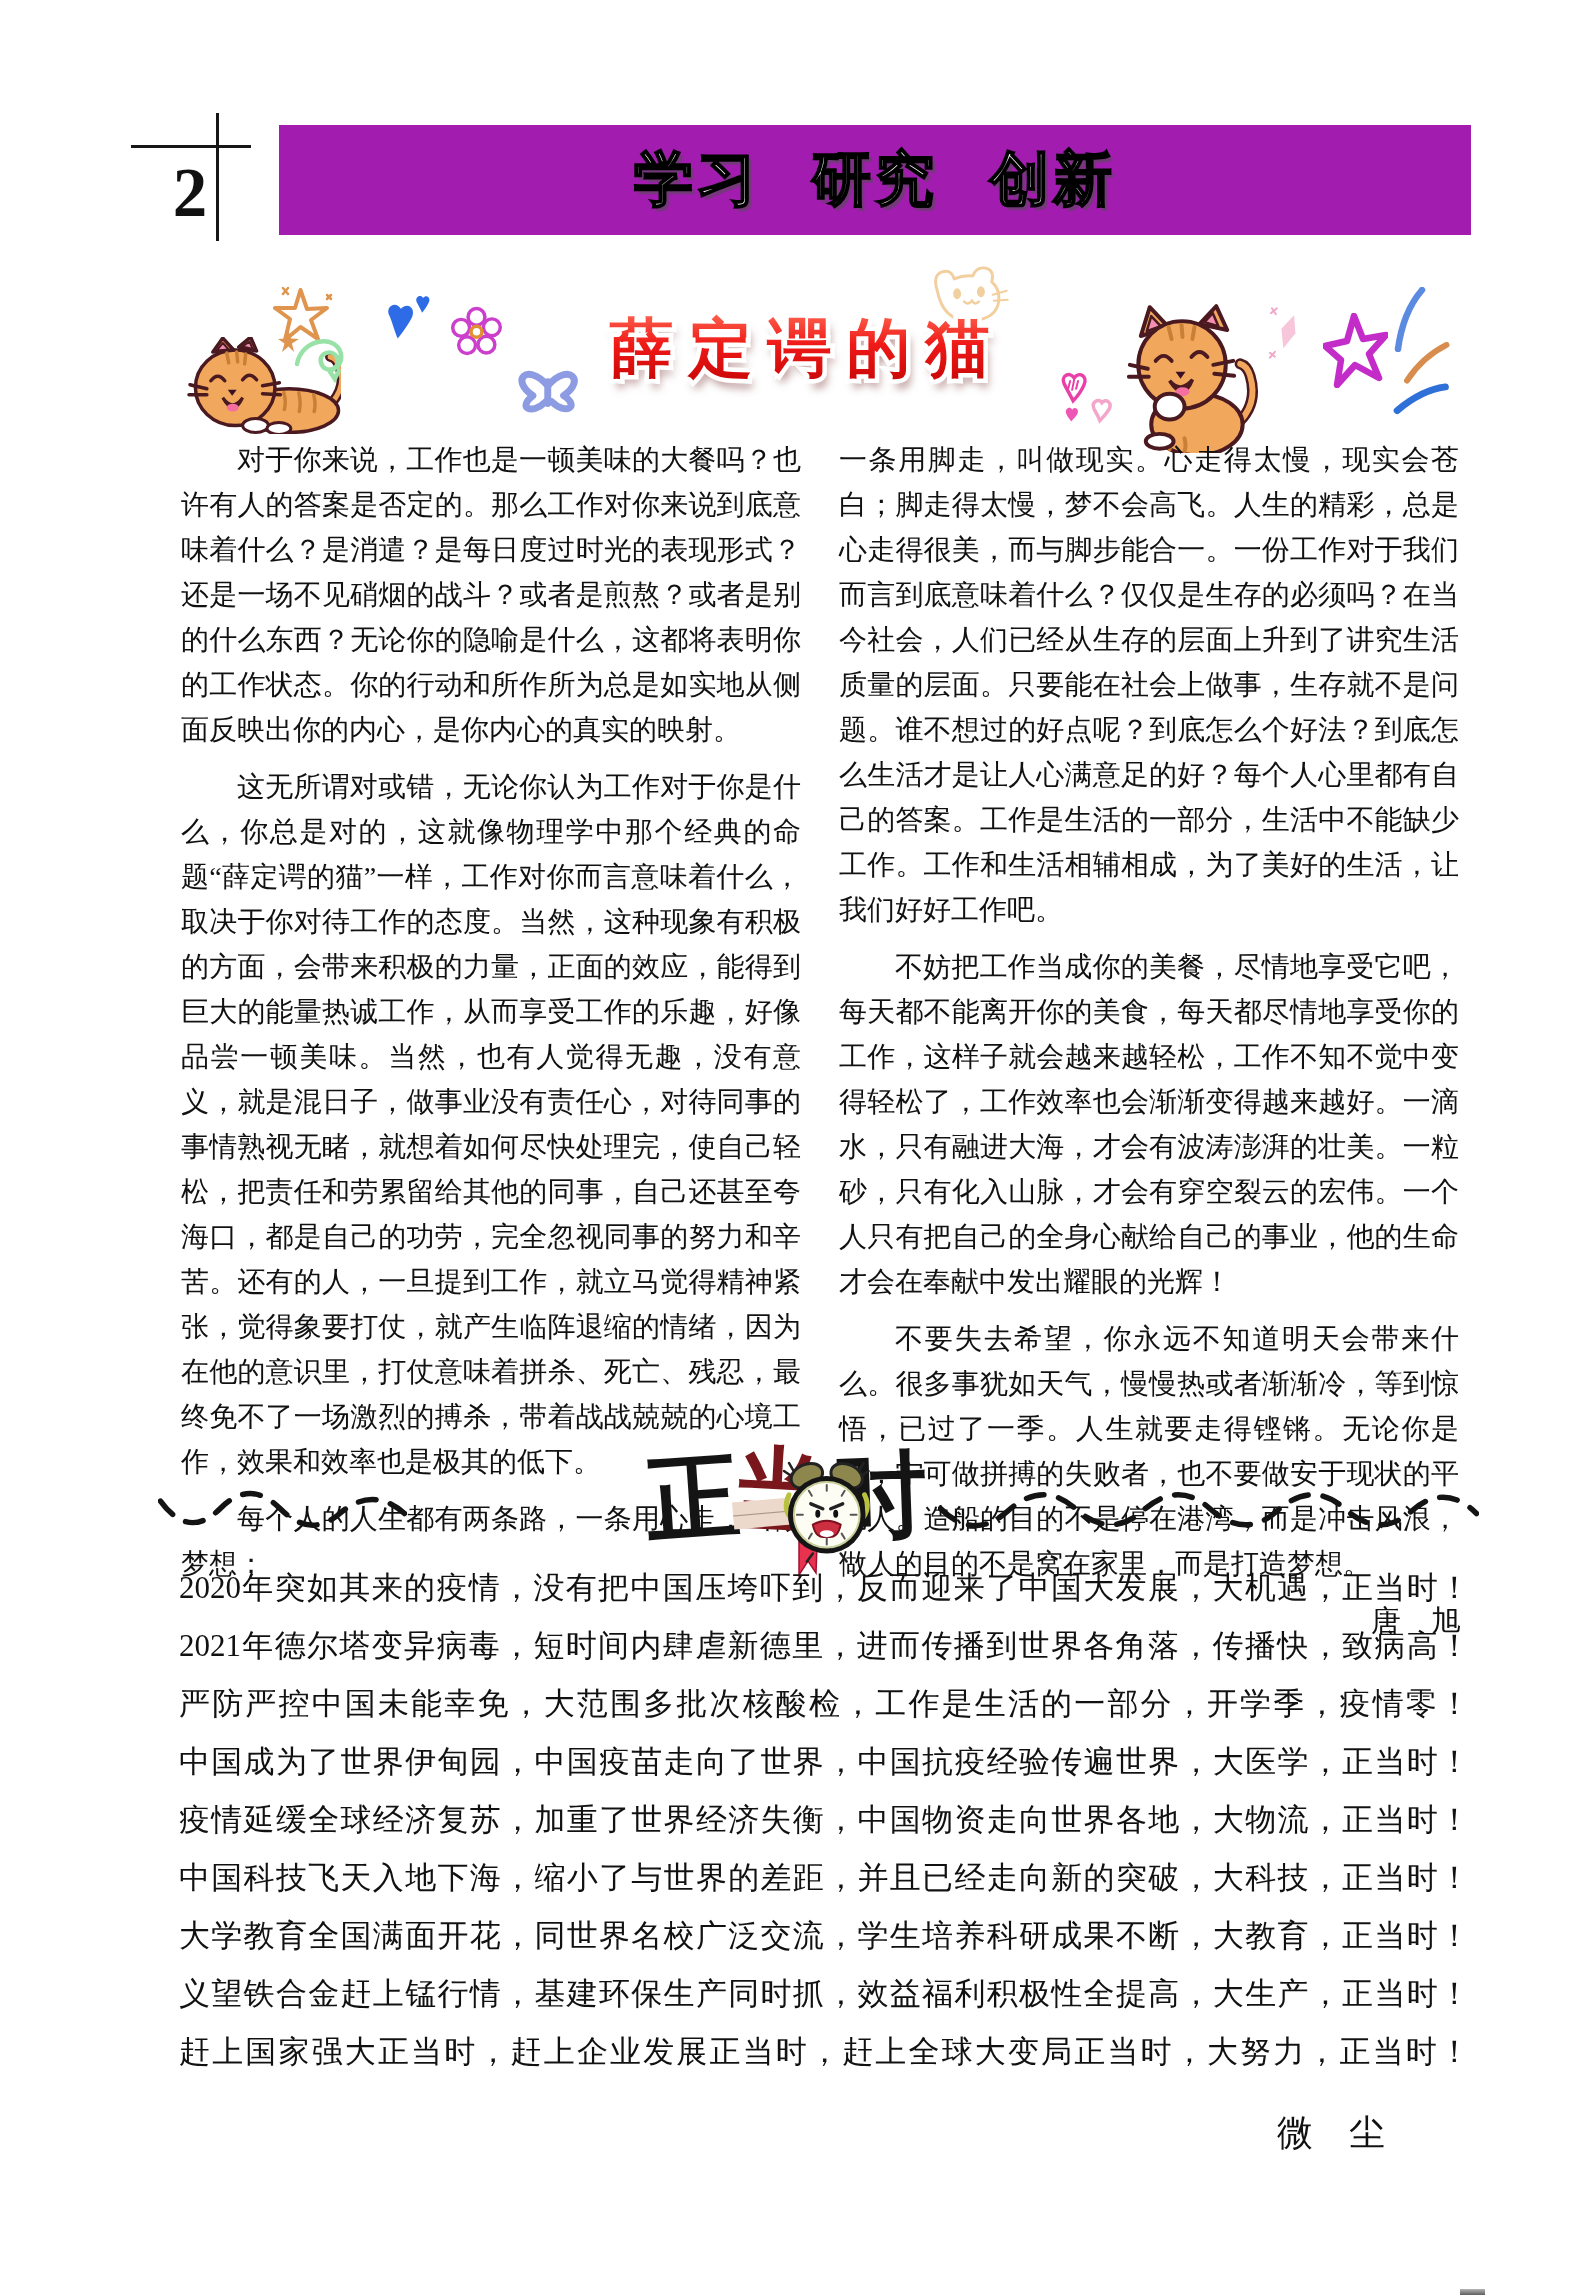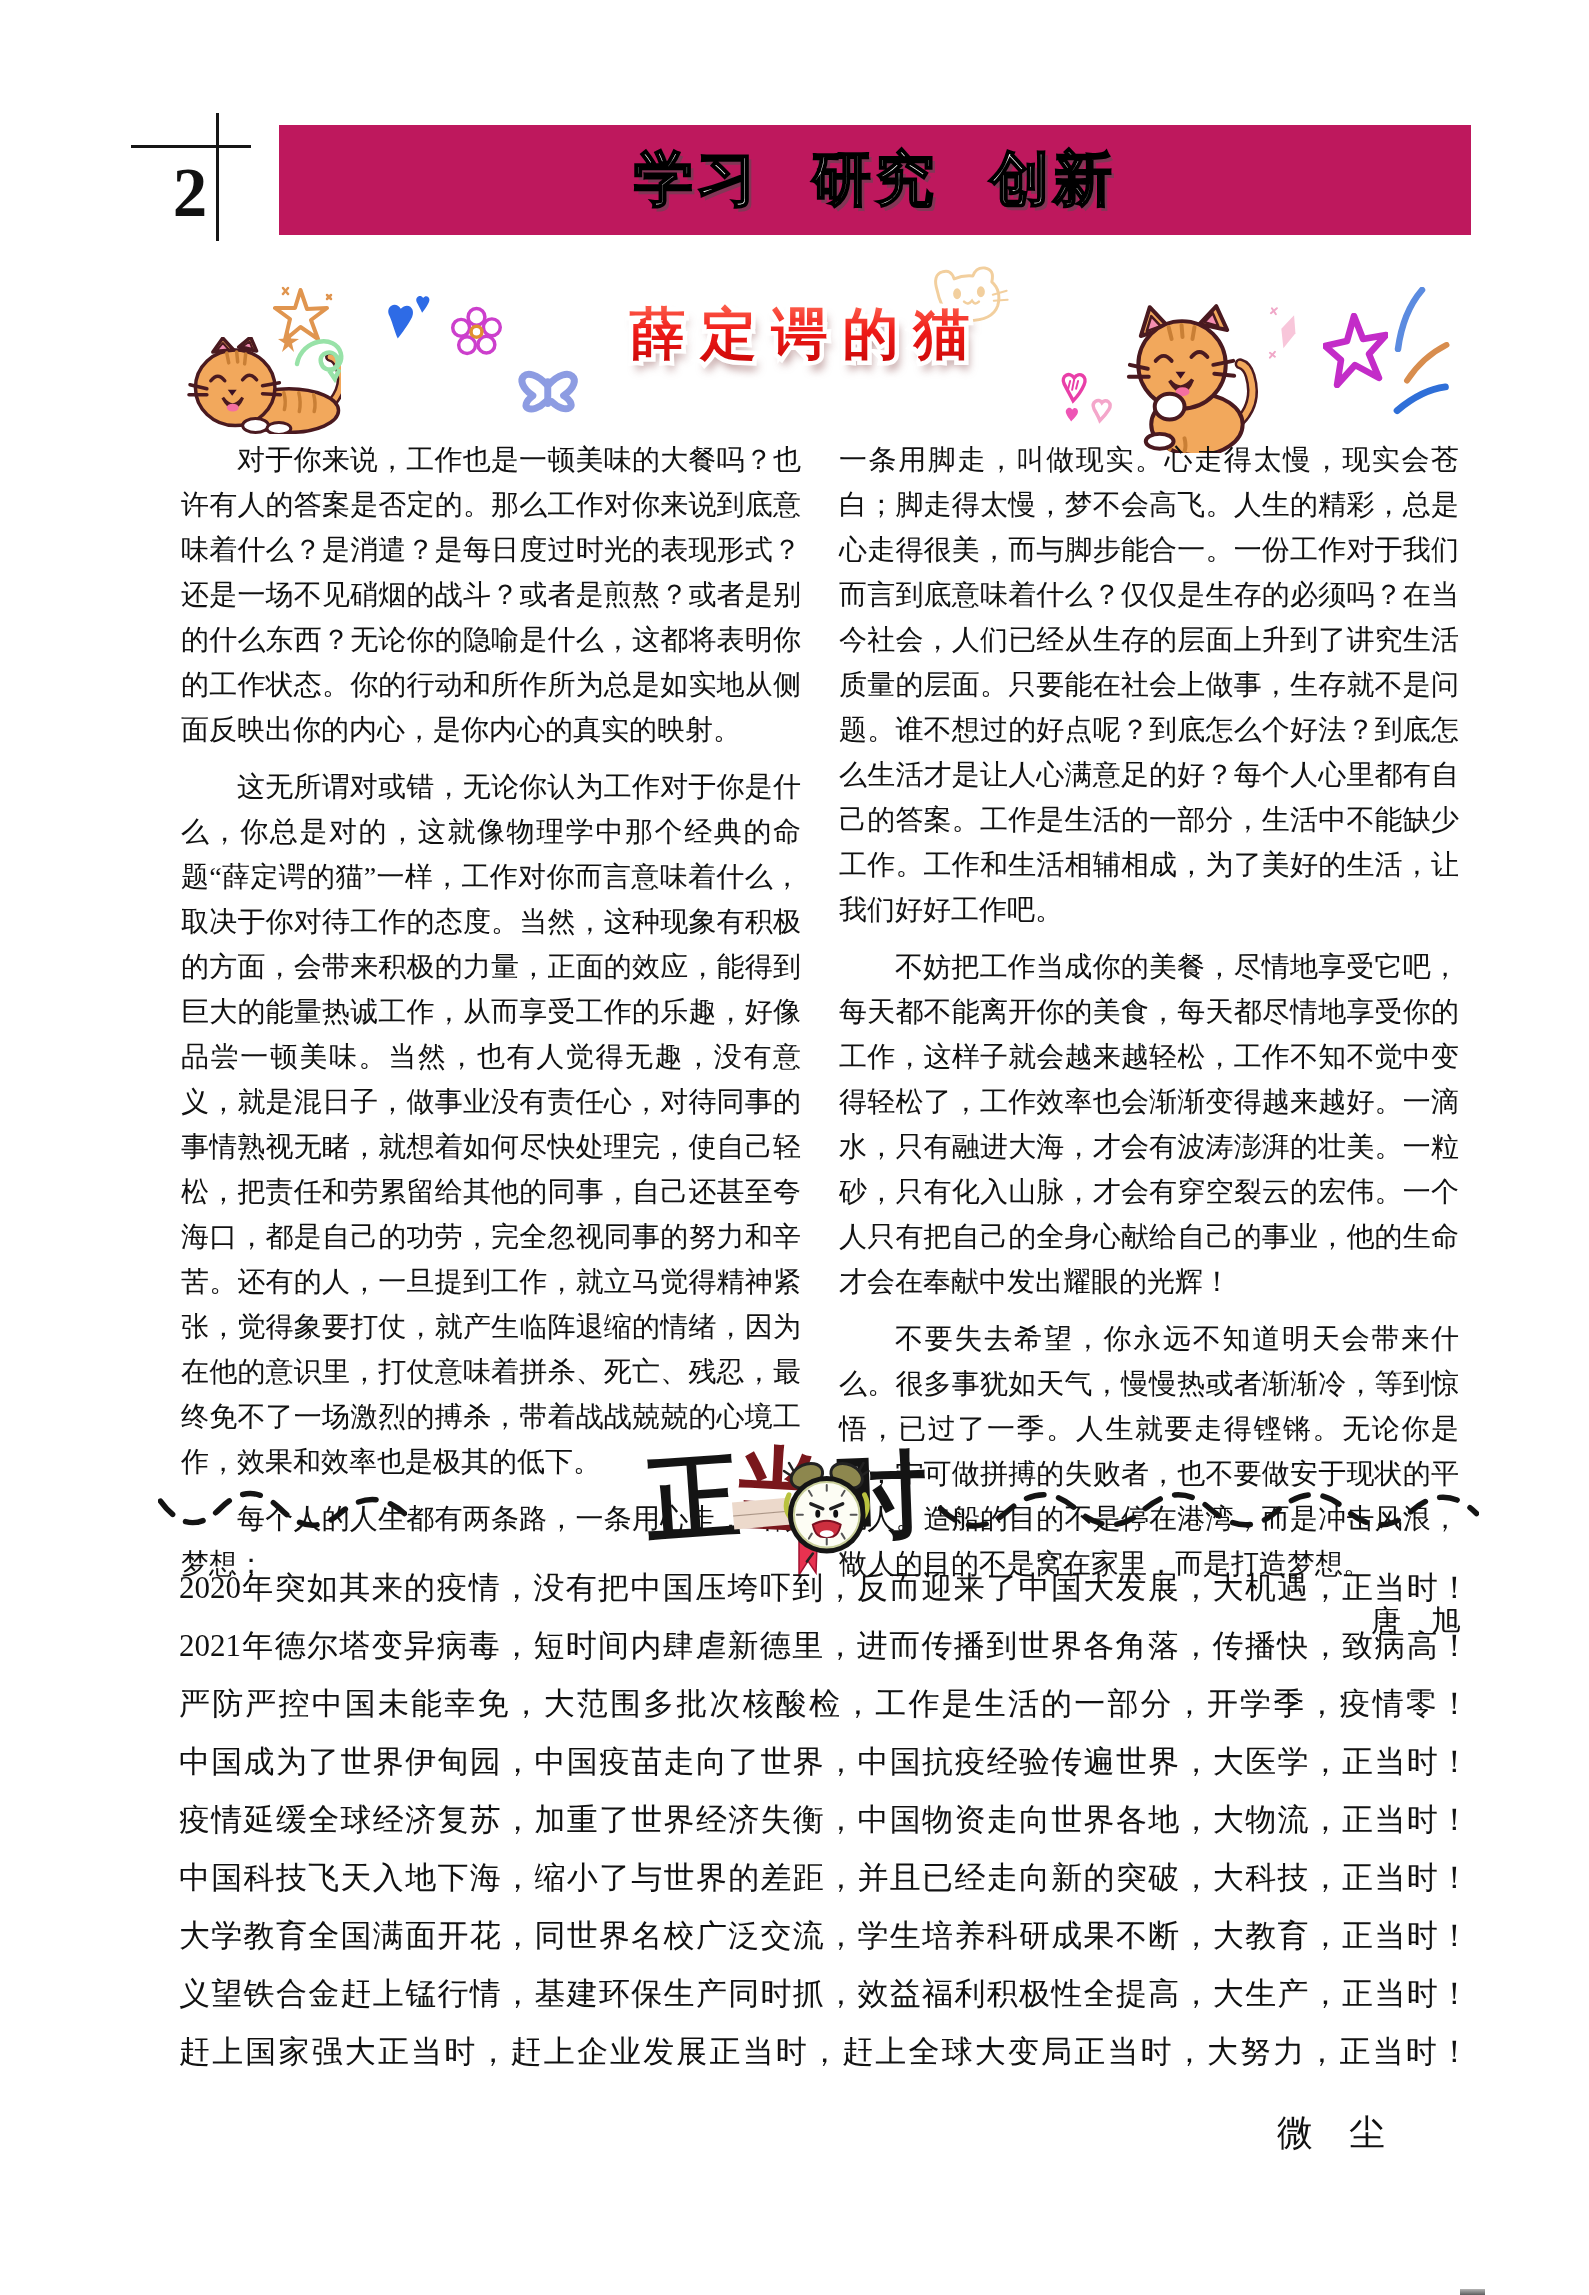--- a/index.html
+++ b/index.html
@@ -7,32 +7,32 @@
         font-family:"Liberation Serif","DejaVu Serif",serif;color:#111;}
   .abs{position:absolute;}
 
   
   .cross-h{left:131px;top:145px;width:120px;height:3px;background:#161616;}
   .cross-v{left:216px;top:113px;width:3px;height:128px;background:#161616;}
   .page-num{left:165px;top:154px;width:50px;font-size:69px;font-weight:bold;
             font-family:"Liberation Serif",serif;text-align:center;}
 
   
-  .banner{left:279px;top:125px;width:1192px;height:110px;background:#be185d;
+  .banner{left:279px;top:125px;width:1192px;height:110px;background:#a21caf;
           display:flex;align-items:center;justify-content:center;}
   .banner-inner{font-family:"DejaVu Sans","Liberation Sans",sans-serif;font-weight:bold;
           font-size:59px;color:#fff;-webkit-text-stroke:2px #000;
           text-shadow:3.5px 4px 0 rgba(80,80,80,0.55);letter-spacing:4px;}
   .banner-inner span{margin:0 26px;}
 
   
   .title-wrap{left:548px;top:297px;width:518px;height:110px;text-align:center;}
-  .title-layer{position:absolute;left:0;top:0;width:100%;
+  .title-layer{position:absolute;left:0;top:8px;width:100%;
           font-family:Liberation Sans, sans-serif;font-weight:bold;
-          font-size:56px;letter-spacing:15px;white-space:nowrap;}
+          font-size:64px;letter-spacing:15px;white-space:nowrap;}
   .title-outline{color:#fff;-webkit-text-stroke:9px #ffffff;
           text-shadow:4px 9px 8px rgba(140,80,80,0.65);}
   .title-fill{background:linear-gradient(#ff6a55 5%,#ef1a17 45%,#c40505 95%);
           -webkit-background-clip:text;background-clip:text;color:transparent;}
 
   
   .col{width:644px;font-size:28px;line-height:45px;text-align:justify;}
   .col-left{left:169px;top:425px;}
   .col-right{left:827px;top:425px;}
   .col p{margin:12px;text-indent:2em;}

